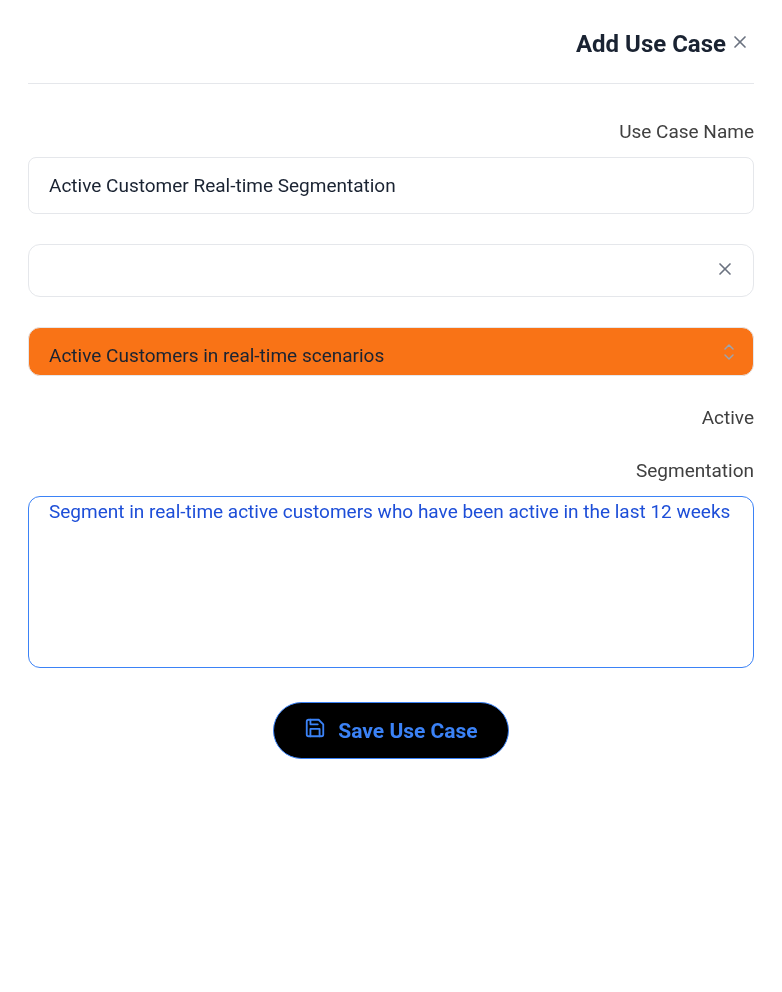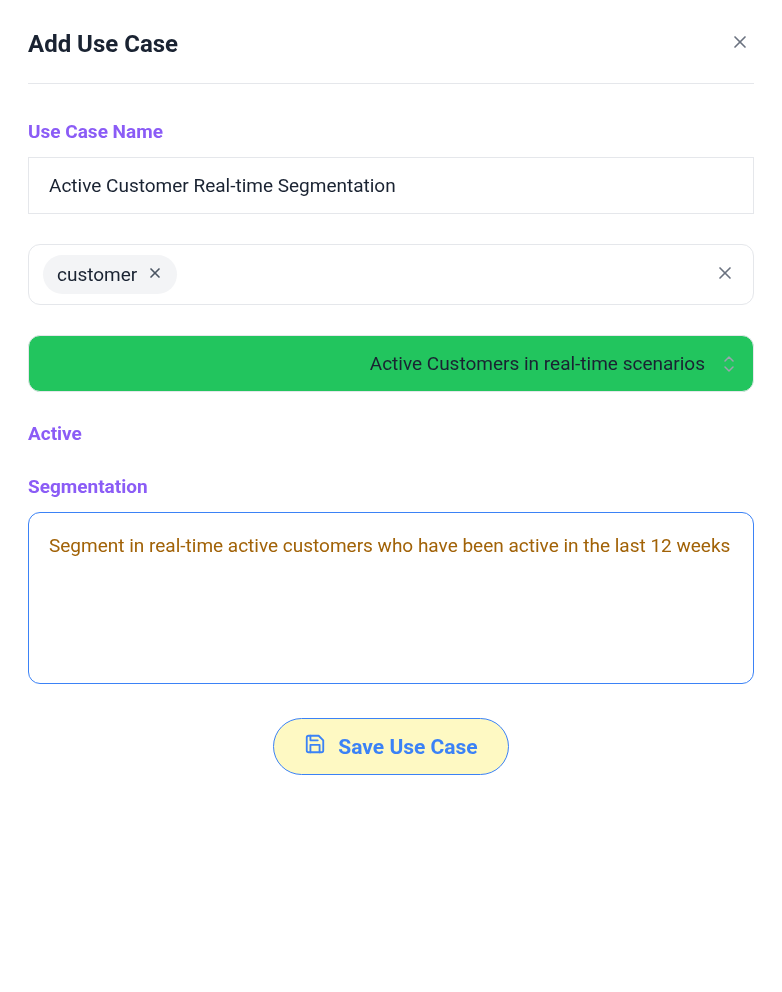--- a/index.html
+++ b/index.html
@@ -12,21 +12,21 @@
       font-family: -apple-system, BlinkMacSystemFont, 'Segoe UI', Roboto, Helvetica, Arial, sans-serif;
       background: #ffffff;
       width: 782px;
       min-height: 992px;
       padding: 28px;
       color: #1a2332;
     }
 
     .header {
       display: flex;
-      justify-content: space-between;
+      justify-content: flex-end;
       align-items: center;
       padding-bottom: 24px;
       border-bottom: 1px solid #e5e7eb;
       margin-bottom: 36px;
     }
 
     .header-title {
       font-size: 24px;
       font-weight: 700;
       color: #1a2332;
@@ -48,32 +48,33 @@
       height: 20px;
     }
 
     .form-group {
       margin-bottom: 30px;
     }
 
     .form-label {
       display: block;
       font-size: 19px;
-      font-weight: 700;
-      color: #8b5cf6;
+      font-weight: 400;
+      color: #404040;
       margin-bottom: 14px;
+      text-align: right;
     }
 
     .form-input {
       width: 100%;
       padding: 16px 20px;
       font-size: 19px;
       color: #1a2332;
       border: 1px solid #e5e7eb;
-      border-radius: 0;
+      border-radius: 8px;
       background: #ffffff;
       font-family: inherit;
     }
 
     .tag-input-wrapper {
       display: flex;
       align-items: center;
       padding: 10px 14px;
       border: 1px solid #e5e7eb;
       border-radius: 12px;
@@ -126,30 +127,29 @@
       height: 20px;
     }
 
     .select-wrapper {
       position: relative;
       width: 100%;
     }
 
     .form-select {
       width: 100%;
-      padding: 16px 48px 16px 20px;
+      padding: 16px 48px 8px 20px;
       font-size: 19px;
       color: #1a2332;
       border: 1px solid #e5e7eb;
       border-radius: 12px;
-      background: #22c55e;
+      background: #f97316;
       font-family: inherit;
       appearance: none;
       cursor: pointer;
-      text-align: right;
     }
 
     .select-chevrons {
       position: absolute;
       right: 18px;
       top: 50%;
       transform: translateY(-50%);
       pointer-events: none;
       color: #9ca3af;
       display: flex;
@@ -157,23 +157,23 @@
       gap: 2px;
     }
 
     .select-chevrons svg {
       width: 14px;
       height: 8px;
     }
 
     .form-textarea {
       width: 100%;
-      padding: 18px 20px;
-      font-size: 19px;
-      color: #a16207;
+      padding: 0 20px;
+      font-size: 19px;
+      color: #1d4ed8;
       border: 1.5px solid #3b82f6;
       border-radius: 12px;
       background: #ffffff;
       font-family: inherit;
       resize: none;
       min-height: 172px;
       line-height: 1.6;
     }
 
     .save-button-wrapper {
@@ -182,21 +182,21 @@
       margin-top: 30px;
     }
 
     .save-button {
       display: inline-flex;
       align-items: center;
       gap: 12px;
       padding: 14px 30px;
       border: 1.5px solid #3b82f6;
       border-radius: 999px;
-      background: #fef9c3;
+      background: #000000;
       color: #3b82f6;
       font-size: 21px;
       font-weight: 700;
       font-family: inherit;
       cursor: pointer;
     }
 
     .save-button svg {
       width: 22px;
       height: 22px;
@@ -217,31 +217,20 @@
   </button>
 </div>
 
 <div class="form-group">
   <label class="form-label">Use Case Name</label>
   <input type="text" class="form-input" value="Active Customer Real-time Segmentation" style="">
 </div>
 
 <div class="form-group">
   <div class="tag-input-wrapper">
-    <span class="tag">
-      <span>customer</span>
-      <button class="tag-remove">
-        <span>
-          <svg viewBox="0 0 24 24" fill="none" stroke="currentColor" stroke-width="2.5" stroke-linecap="round">
-            <line x1="18" y1="6" x2="6" y2="18"></line>
-            <line x1="6" y1="6" x2="18" y2="18"></line>
-          </svg>
-        </span>
-      </button>
-    </span>
     <span class="tag-input-spacer"></span>
     <button class="tag-input-clear">
       <span>
         <svg viewBox="0 0 24 24" fill="none" stroke="currentColor" stroke-width="2" stroke-linecap="round">
           <line x1="18" y1="6" x2="6" y2="18"></line>
           <line x1="6" y1="6" x2="18" y2="18"></line>
         </svg>
       </span>
     </button>
   </div>

